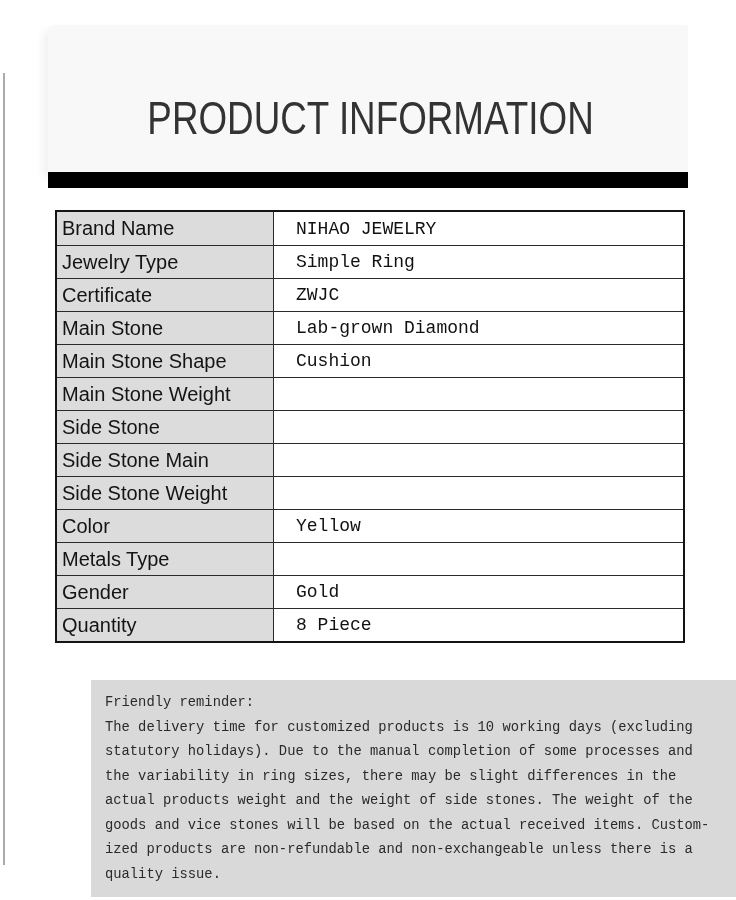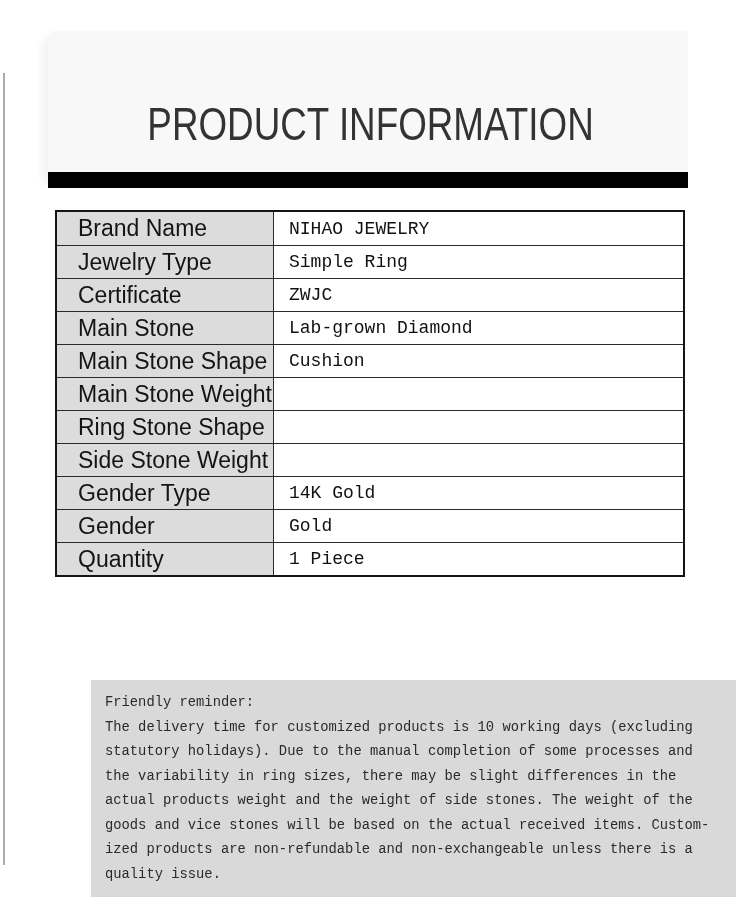--- a/index.html
+++ b/index.html
@@ -19,21 +19,21 @@
     position: absolute;
     left: 3px;
     top: 73px;
     width: 2px;
     height: 792px;
     background: #ababab;
   }
   .header-panel {
     position: absolute;
     left: 48px;
-    top: 31px;
+    top: 25px;
     width: 640px;
     height: 147px;
     background: var(--header-bg, #f8f8f8);
     border-radius: 8px 3px 0 0;
     box-shadow: -5px 5px 9px rgba(0,0,0,0.06);
   }
   .title {
     position: absolute;
     left: 0;
     right: 0;
@@ -71,36 +71,36 @@
     height: 33px;
     box-sizing: border-box;
     border-top: 1px solid #2b2b2b;
   }
   .spec-row:first-child { border-top: none; }
   .spec-label {
     width: 217px;
     box-sizing: border-box;
     background: var(--label-bg, #dcdcdc);
     border-right: 1px solid #2b2b2b;
-    font-size: 23px;
+    font-size: 20px;
     color: #141414;
-    padding-left: 21px;
+    padding-left: 5px;
     display: flex;
     align-items: center;
     white-space: nowrap;
     overflow: hidden;
   }
   .spec-value {
     flex: 1;
     box-sizing: border-box;
     background: #ffffff;
     font-family: "Liberation Mono", monospace;
     font-size: 18px;
     color: #111111;
-    padding-left: 15px;
+    padding-left: 22px;
     display: flex;
     align-items: center;
     white-space: nowrap;
     overflow: hidden;
   }
   .reminder {
     position: absolute;
     left: 53px;
     top: 680px;
     width: 712px;
@@ -150,38 +150,45 @@
         <div class="spec-value">Lab-grown Diamond</div>
       </div>
       <div class="spec-row">
         <div class="spec-label">Main Stone Shape</div>
         <div class="spec-value">Cushion</div>
       </div>
       <div class="spec-row">
         <div class="spec-label">Main Stone Weight</div>
       </div>
       <div class="spec-row">
-        <div class="spec-label">Ring Stone Shape</div>
+        <div class="spec-label">Side Stone</div>
+        <div class="spec-value"></div>
+      </div>
+      <div class="spec-row">
+        <div class="spec-label">Side Stone Main</div>
         <div class="spec-value"></div>
       </div>
       <div class="spec-row">
         <div class="spec-label">Side Stone Weight</div>
         <div class="spec-value"></div>
       </div>
       <div class="spec-row">
-        <div class="spec-label">Gender Type</div>
-        <div class="spec-value">14K Gold</div>
+        <div class="spec-label">Color</div>
+        <div class="spec-value">Yellow</div>
+      </div>
+      <div class="spec-row">
+        <div class="spec-label">Metals Type</div>
       </div>
       <div class="spec-row">
         <div class="spec-label">Gender</div>
         <div class="spec-value">Gold</div>
       </div>
       <div class="spec-row">
         <div class="spec-label">Quantity</div>
-        <div class="spec-value">1 Piece</div>
+        <div class="spec-value">8 Piece</div>
       </div>
     </div>
 
   <div class="reminder" id="reminder-box">
       <div class="reminder-line">Friendly reminder:</div>
       <div class="reminder-line">The delivery time for customized products is 10 working days (excluding</div>
       <div class="reminder-line">statutory holidays). Due to the manual completion of some processes and</div>
       <div class="reminder-line">the variability in ring sizes, there may be slight differences in the</div>
       <div class="reminder-line">actual products weight and the weight of side stones. The weight of the</div>
       <div class="reminder-line">goods and vice stones will be based on the actual received items. Custom-</div>

